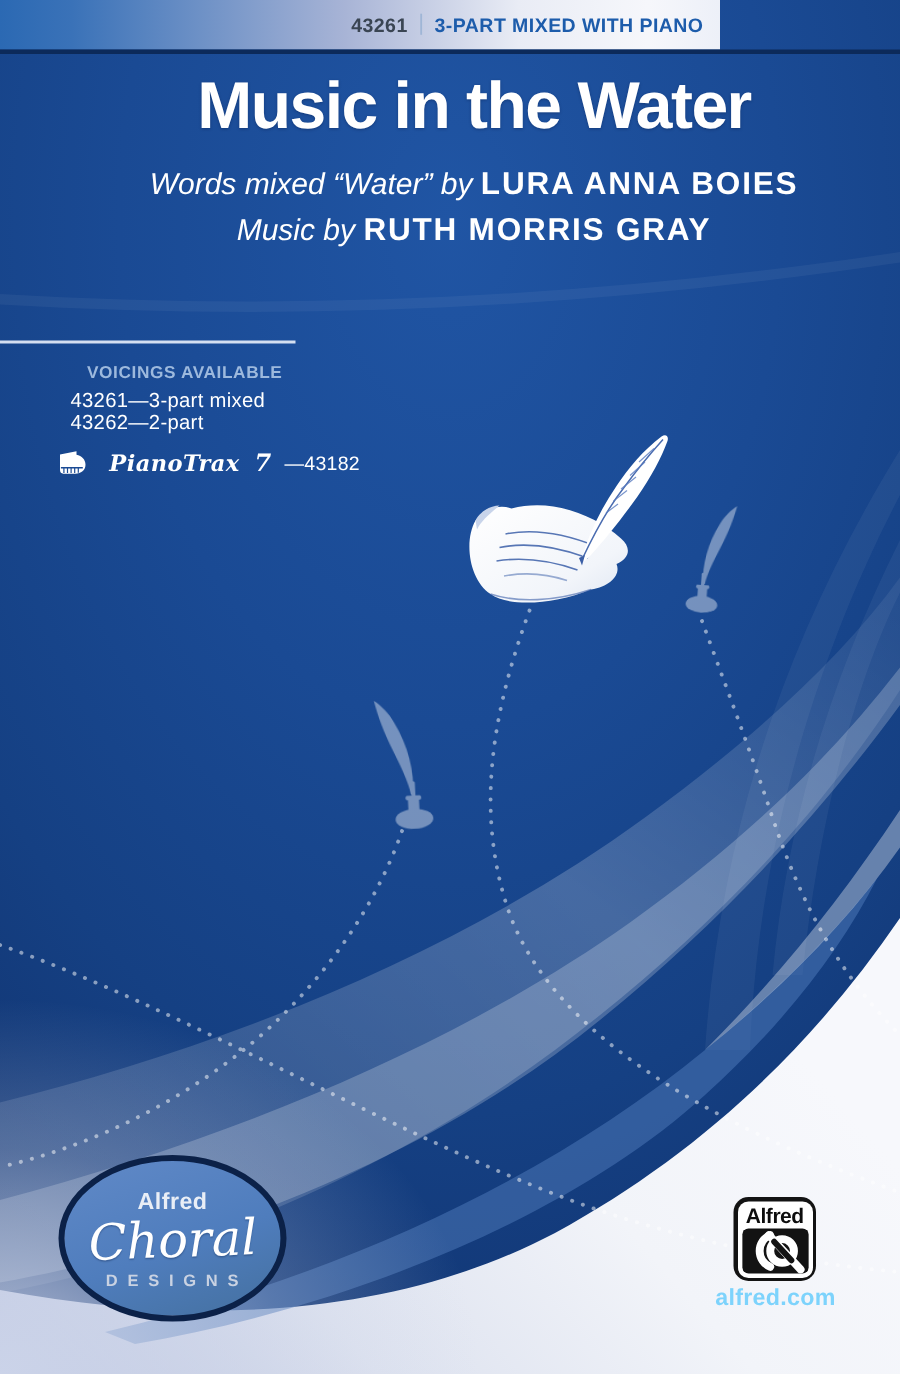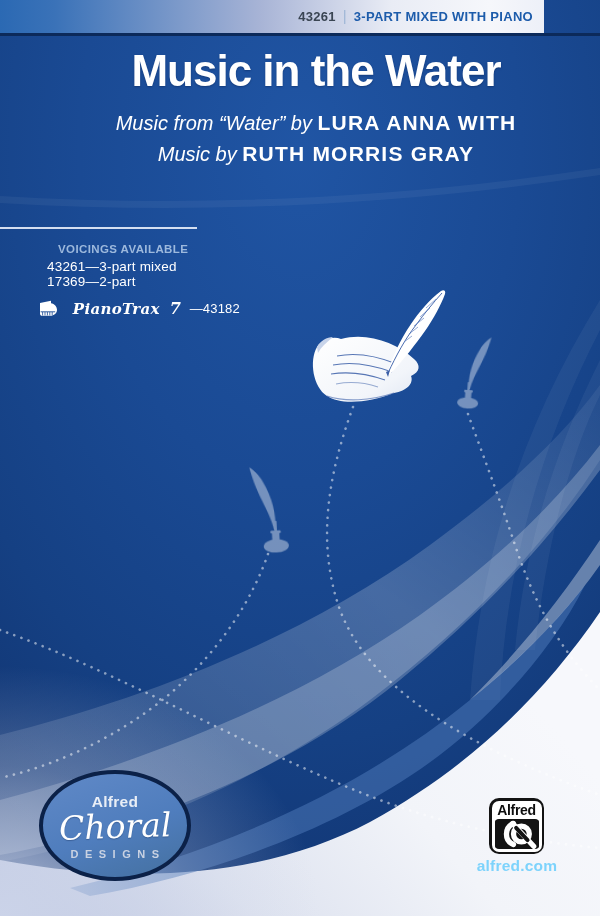--- a/index.html
+++ b/index.html
@@ -5,21 +5,21 @@
   html,body{margin:0;padding:0;background:#222;}
   .page{
     position:relative;width:600px;height:916px;overflow:hidden;
     font-family:"Liberation Sans",sans-serif;
     background:#143c7e;
   }
   svg.bg{position:absolute;inset:0;display:block;}
 
   
   .top-strip{
-    position:absolute;top:0;left:0;width:544px;height:33px;
+    position:absolute;top:0;left:0;width:480px;height:33px;
     background:linear-gradient(90deg,#2b69b3 0%,#3a72b8 10%,#a8b4d6 48%,#e9ecf5 72%,#f6f7fb 90%,#edf0f8 100%);
     display:flex;align-items:center;justify-content:flex-end;
   }
   .top-strip .cat{color:#3a4553;font-weight:bold;font-size:13px;letter-spacing:.3px;}
   .top-strip .sep{color:#9fb6d6;font-size:15px;font-weight:normal;margin:0 7px;transform:translateY(-1px);}
   .top-strip .fmt{color:#1d5cab;font-weight:bold;font-size:13px;letter-spacing:.3px;margin-right:11px;}
   .hairline{position:absolute;top:33px;left:0;width:600px;height:2.5px;background:#0c2a5a;}
 
   
   .title-block{position:absolute;top:46px;left:16px;width:600px;text-align:center;color:#fff;}
@@ -176,35 +176,35 @@
   <div class="top-strip">
     <span class="cat">43261</span>
     <span class="sep">|</span>
     <span class="fmt">3-PART MIXED WITH PIANO</span>
   </div>
   <div class="hairline"></div>
 
   <div class="title-block">
     <h1>Music in the Water</h1>
     <div class="byline">
-      <span class="pre">Music from “Water” by</span>
-      <span class="name">LURA ANNA WITH</span>
+      <span class="pre">Words mixed “Water” by</span>
+      <span class="name">LURA ANNA BOIES</span>
     </div>
     <div class="byline byline2">
       <span class="pre">Music by</span>
       <span class="name">RUTH MORRIS GRAY</span>
     </div>
   </div>
 
   <div class="rule"></div>
   <div class="avail">
     <div class="hd">VOICINGS AVAILABLE</div>
     <div class="items">
       <div class="item">43261—3-part mixed</div>
-      <div class="item">17369—2-part</div>
+      <div class="item">43262—2-part</div>
     </div>
     <div class="trax-row">
       <svg class="ico" viewBox="0 0 20 17" aria-hidden="true">
         <path d="M2 3 L13 0.8 L13 3.2 C16.5 3.8 19 6.5 19 9.8 C19 13.4 16 15.8 12.2 15.8 L4.2 15.8 C2.8 15.8 2 14.9 2 13.4 Z" fill="#ffffff"></path>
         <g stroke="#1a4a94" stroke-width="0.8">
           <path d="M4.6 12 v3.4"></path>
             <path d="M7 12 v3.4"></path>
             <path d="M9.4 12 v3.4"></path>
             <path d="M11.8 12 v3.4"></path>
             <path d="M14.2 12 v3.2"></path>

